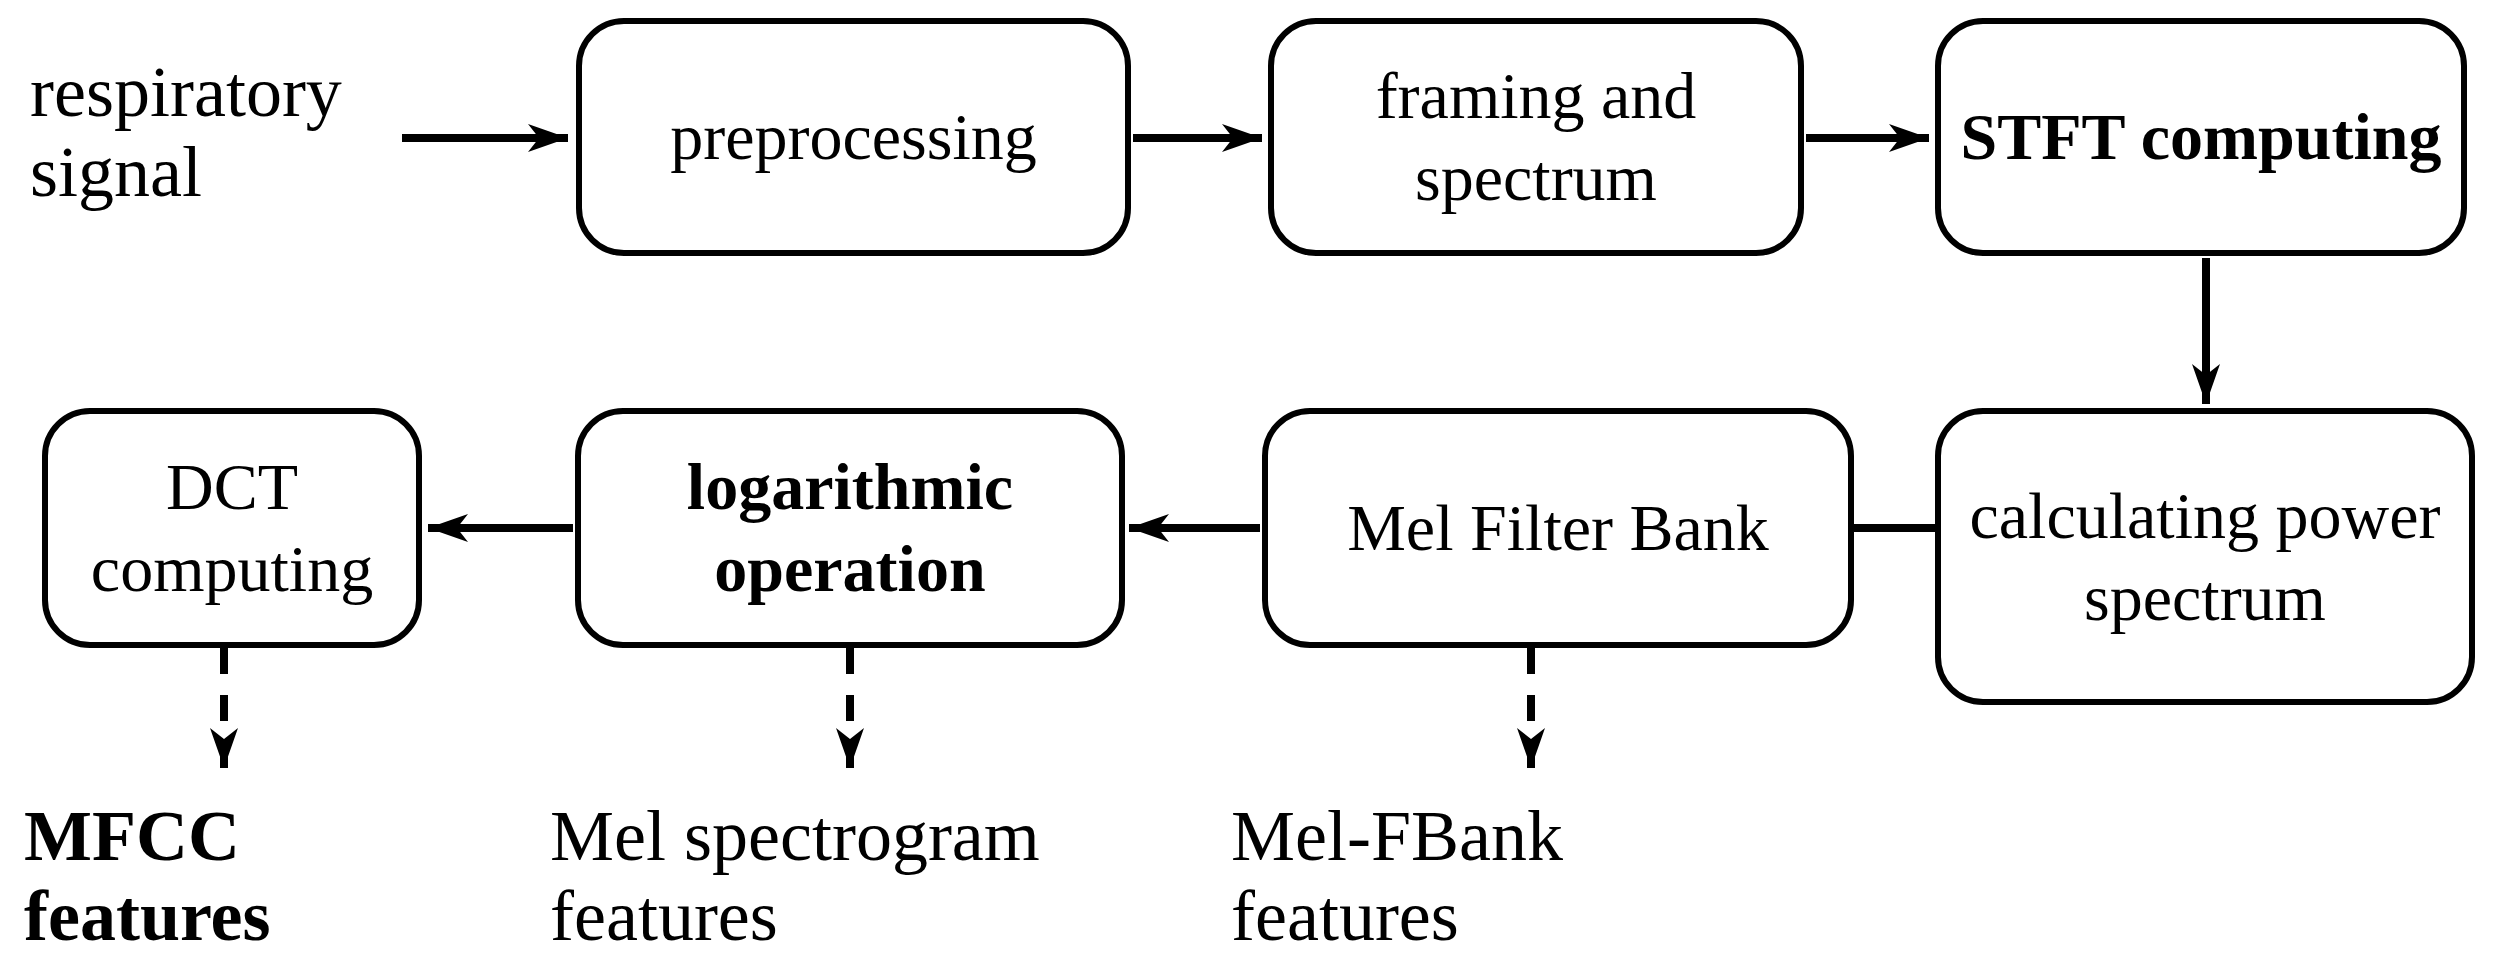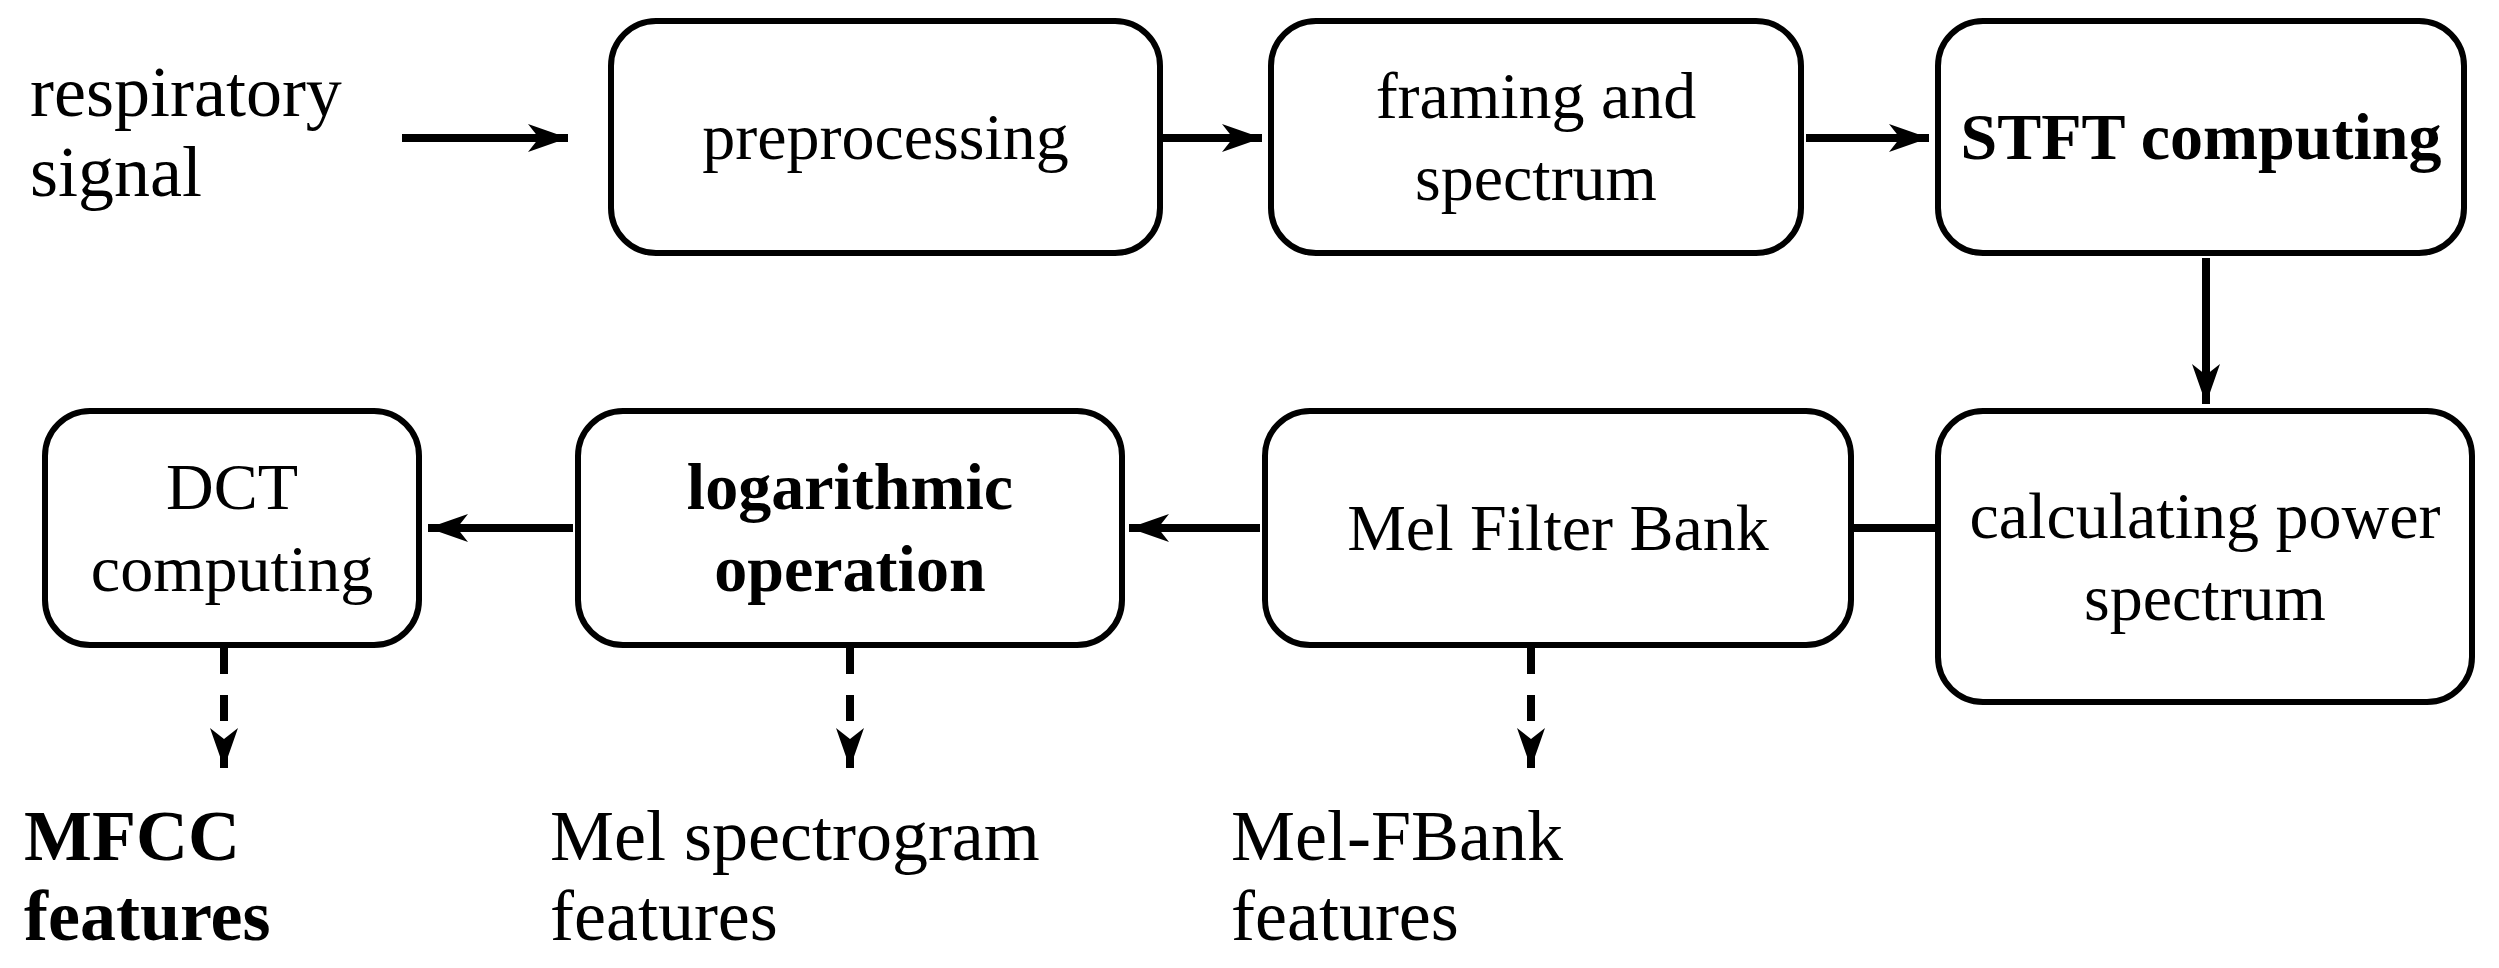--- a/index.html
+++ b/index.html
@@ -62,21 +62,21 @@
     <line x1="224" y1="648" x2="224" y2="768" stroke="#000000" stroke-width="8" stroke-dasharray="26 21" marker-end="url(#ah)"></line>
     <line x1="850" y1="648" x2="850" y2="768" stroke="#000000" stroke-width="8" stroke-dasharray="26 21" marker-end="url(#ah)"></line>
     <line x1="1531" y1="648" x2="1531" y2="768" stroke="#000000" stroke-width="8" stroke-dasharray="26 21" marker-end="url(#ah)"></line>
   </svg>
 
   <div class="plain" style="left:30px; top:52px; width:390px;">
     <div>respiratory</div>
     <div>signal</div>
   </div>
 
-  <div class="box" style="left:608px; top:18px; width:555px; height:238px;">
+  <div class="box" style="left:576px; top:18px; width:555px; height:238px;">
     <div>preprocessing</div>
   </div>
 
   <div class="box" style="left:1268px; top:18px; width:536px; height:238px;">
     <div>framing and</div>
     <div>spectrum</div>
   </div>
 
   <div class="box" style="left:1935px; top:18px; width:532px; height:238px;font-weight:bold;">
     <div>STFT computing</div>

